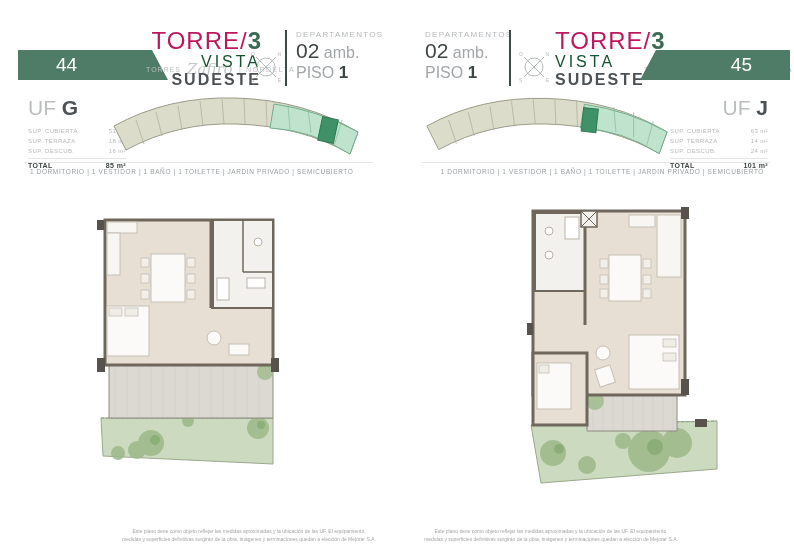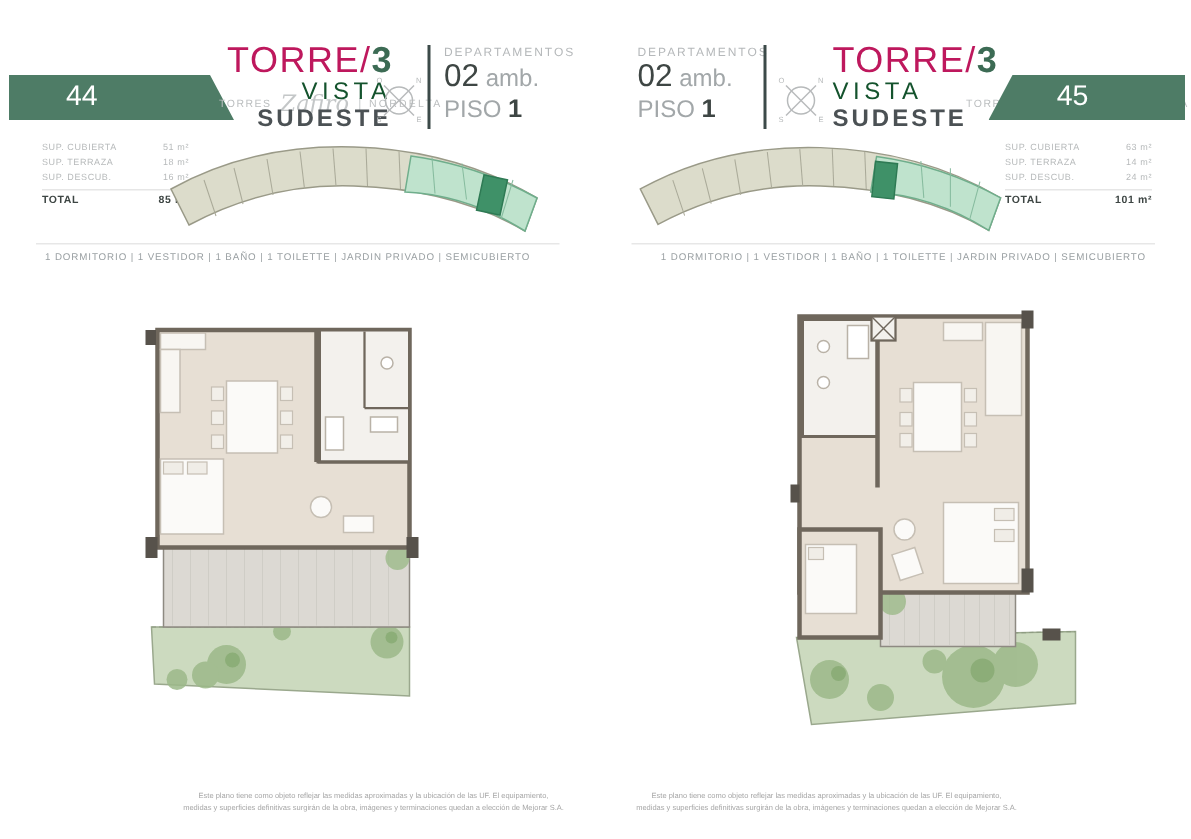--- a/index.html
+++ b/index.html
@@ -6,24 +6,24 @@
   body{width:794px;height:559px;position:relative;overflow:hidden;
        font-family:"Liberation Sans",sans-serif;-webkit-font-smoothing:antialiased;}
   .sheet{position:absolute;inset:0;background:#fff;}
   .page{position:absolute;top:0;width:397px;height:559px;}
   .page-left{left:0;}
   .page-right{left:397px;}
 
   
   .tab{position:absolute;top:50px;height:30px;width:112px;background:#4e7c66;
        color:#fff;font-size:19px;display:flex;align-items:center;}
-  .tab-left{left:6px;clip-path:polygon(0 0,calc(100% - 16px) 0,100% 100%,0 100%);
+  .tab-left{left:18px;clip-path:polygon(0 0,calc(100% - 16px) 0,100% 100%,0 100%);
        padding-left:38px;}
   .tab-right{right:4px;clip-path:polygon(16px 0,100% 0,100% 100%,0 100%);
-       justify-content:center;padding-right:19px;}
+       justify-content:flex-end;padding-right:38px;}
 
   
   .brand{position:absolute;top:60px;display:flex;align-items:center;gap:5px;color:#bcbfc0;}
   .brand .b-prefix{font-size:7px;letter-spacing:1px;text-transform:uppercase;}
   .brand .b-script{font-family:"DejaVu Serif",serif;font-style:italic;font-size:15px;
        color:#c4c7c8;margin:0 1px;}
   .brand .b-sep{font-size:9px;color:#cfd2d3;}
   .brand .b-suffix{font-size:7px;letter-spacing:1.5px;text-transform:uppercase;}
   .brand-44{left:146px;}
   .brand-45{left:247px;}
@@ -135,20 +135,24 @@
         <span class="big">02</span>
         <span class="small">amb.</span>
       </div>
       <div class="d-piso">
         <span class="small">PISO</span>
         <span class="big">1</span>
       </div>
     </div>
 
     <div class="unit unit-44">
+      <div class="u-name">
+        <span class="u-prefix">UF</span>
+        <span class="u-letter">G</span>
+      </div>
       <div class="urow">
         <span>SUP. CUBIERTA</span>
         <span>51 m²</span>
       </div>
       <div class="urow">
         <span>SUP. TERRAZA</span>
         <span>18 m²</span>
       </div>
       <div class="urow">
         <span>SUP. DESCUB.</span>
@@ -327,20 +331,24 @@
         <g stroke="#86bb9e" stroke-width="0.7">
           <line x1="198" y1="19" x2="200" y2="44"></line>
             <line x1="218" y1="24" x2="218" y2="50"></line>
           <line x1="238" y1="33" x2="231" y2="59"></line>
         </g>
         <rect x="166" y="20" width="15" height="24" fill="#3f9168" stroke="#2e7a54" stroke-width="1" transform="rotate(6 173 32)"></rect>
       </svg>
     </div>
 
     <div class="unit unit-45">
+      <div class="u-name">
+        <span class="u-prefix">UF</span>
+        <span class="u-letter">J</span>
+      </div>
       <div class="urow">
         <span>SUP. CUBIERTA</span>
         <span>63 m²</span>
       </div>
       <div class="urow">
         <span>SUP. TERRAZA</span>
         <span>14 m²</span>
       </div>
       <div class="urow">
         <span>SUP. DESCUB.</span>

